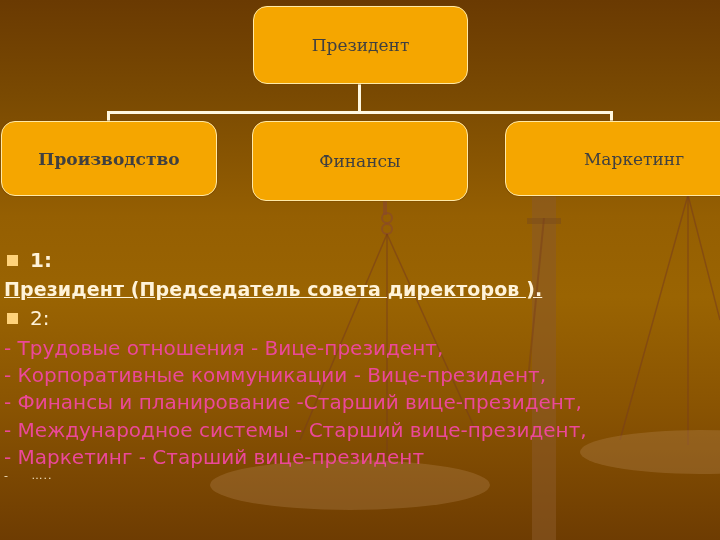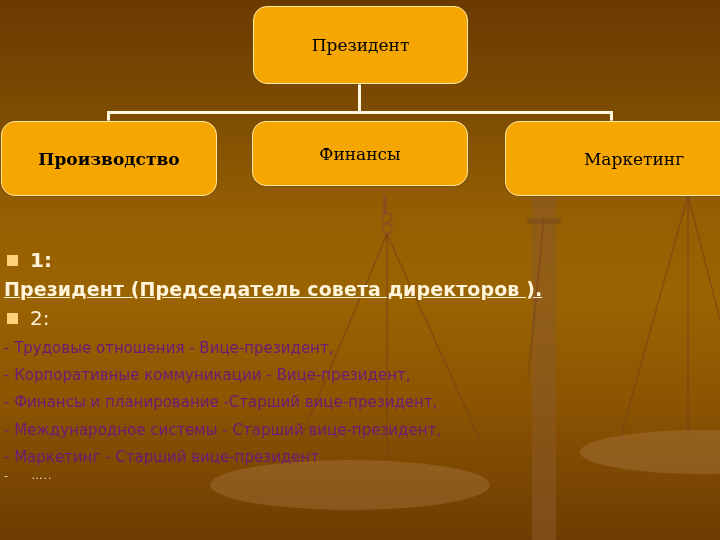--- a/index.html
+++ b/index.html
@@ -7,30 +7,30 @@
     width: 720px; height: 540px; overflow: hidden; position: relative;
     background: linear-gradient(180deg, #6a3a02 0%, #7a4a02 18%, #955f02 40%, #9a6402 55%, #8a5402 75%, #6e3c02 100%);
     font-family: "DejaVu Sans", sans-serif;
   }
   .bg-art { position: absolute; left: 0; top: 0; width: 720px; height: 540px; pointer-events: none; }
   .connector { position: absolute; background: #fff8e0; }
   .org-box {
     position: absolute; background: #f5a600; border: 1.5px solid #ffe9a6;
     border-radius: 14px; box-sizing: border-box;
     display: flex; align-items: center; justify-content: center;
-    color: #000000; font-family: "DejaVu Serif", serif; font-size: 17px;
+    color: #404040; font-family: "DejaVu Serif", serif; font-size: 17px;
     box-shadow: 0 0 0 1px rgba(120,70,0,0.4);
   }
   .text-block { position: absolute; left: 4px; top: 246px; width: 716px; color: #fff3d9; }
   .bullet-row { display: flex; align-items: center; height: 28px; }
   .bullet { width: 11px; height: 11px; background: #ffd27a; display: inline-block; margin: 0 12px 0 3px; }
   .b1 { font-weight: bold; font-size: 20px; }
   .lead { font-weight: bold; font-size: 19px; line-height: 30px; white-space: nowrap; letter-spacing: 0.1px; text-decoration: underline; }
   .b2 { font-size: 20px; }
-  .dash-line { font-size: 15px; line-height: 27.2px; white-space: nowrap; color: #701a75; }
+  .dash-line { font-size: 20px; line-height: 27.2px; white-space: nowrap; color: #ec4899; }
   .first-dash { margin-top: 3px; }
   .ellipsis { font-size: 11px; color: #f3e2c0; margin-top: -2px; letter-spacing: 1px; }
 </style>
 </head>
 <body>
 
 <svg class="bg-art" viewBox="0 0 720 540">
 
   <rect x="532" y="195" width="24" height="345" fill="#8a5a2a" opacity="0.55"></rect>
   <rect x="527" y="218" width="34" height="6" fill="#7a4a1a" opacity="0.5"></rect>
@@ -57,21 +57,21 @@
 <div class="connector" style="left:107px; top:111px; width:506px; height:3px;"></div>
 <div class="connector" style="left:107px; top:111px; width:3px; height:12px;"></div>
 <div class="connector" style="left:610px; top:111px; width:3px; height:12px;"></div>
 
 <div class="org-box" style="left:253px; top:6px; width:215px; height:78px;">
   <span>Президент</span>
 </div>
 <div class="org-box" style="left:1px; top:121px; width:216px; height:75px;font-weight:bold;">
   <span>Производство</span>
 </div>
-<div class="org-box" style="left:252px; top:121px; width:216px; height:65px;">
+<div class="org-box" style="left:252px; top:121px; width:216px; height:80px;">
   <span>Финансы</span>
 </div>
 <div class="org-box" style="left:505px; top:121px; width:258px; height:75px;">
   <span>Маркетинг</span>
 </div>
 
 <div class="text-block">
   <div class="bullet-row">
     <span class="bullet"></span>
     <span class="b1">1:</span>

